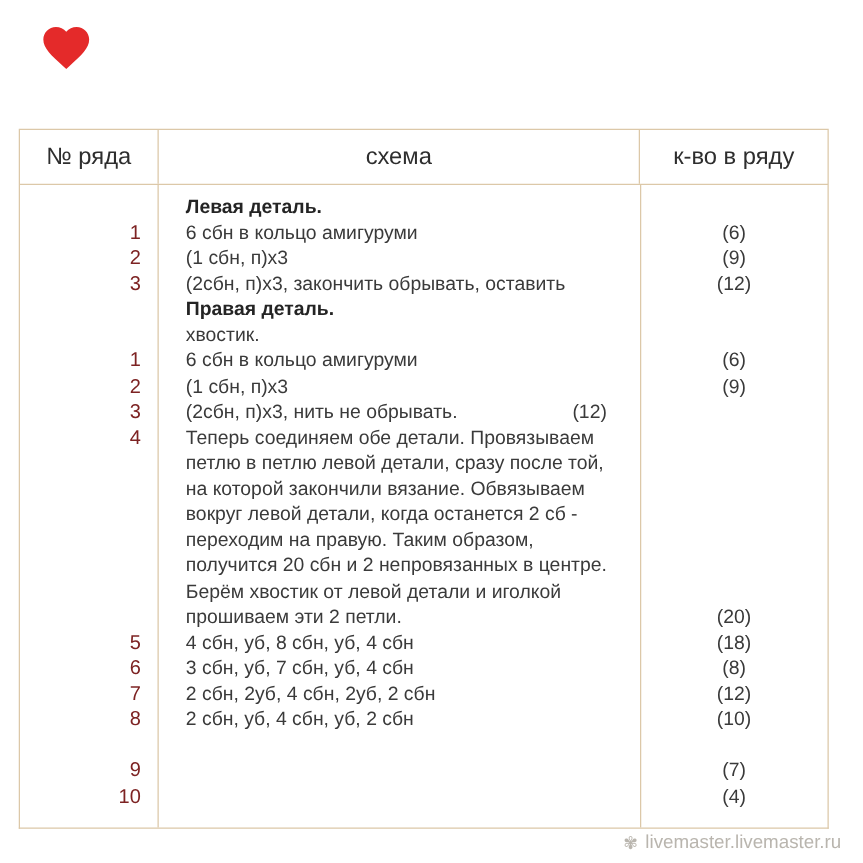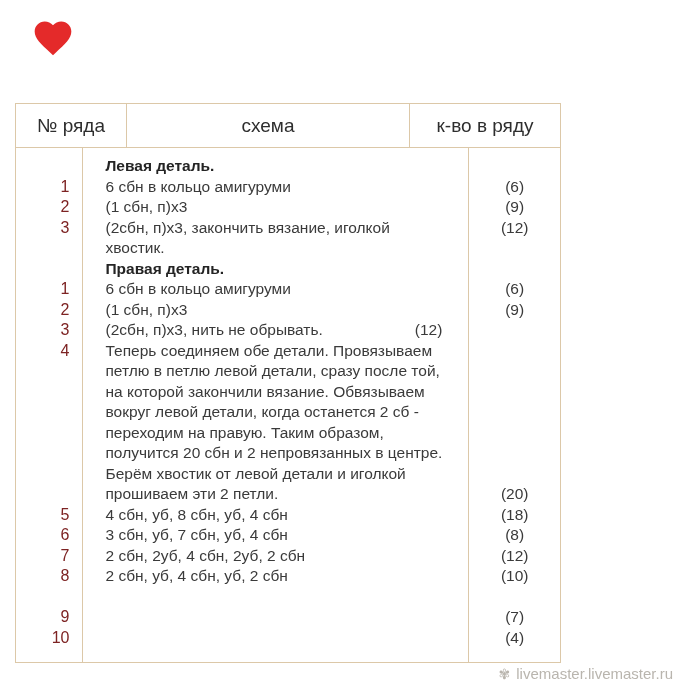--- a/index.html
+++ b/index.html
@@ -25,21 +25,21 @@
     top: 16px;
     width: 46px;
     height: 44px;
   }
   .heart svg { width: 100%; height: 100%; fill: var(--heart-red); }
 
   .pattern-table {
     position: absolute;
     left: 15px;
     top: 103px;
-    width: 546px;
+    width: 648px;
     color: var(--body-text);
   }
   .thead {
     display: flex;
     height: 45px;
     border: 1px solid var(--table-border);
     font-size: 19px;
     color: var(--header-text);
   }
   .th { display: flex; align-items: center; }
@@ -128,27 +128,27 @@
         <div class="bl bold">
           <div class="t" style="display: inline;">Левая деталь.</div>
         </div>
         <div class="bl">
           <div class="t" style="display: inline;">6 сбн в кольцо амигуруми</div>
         </div>
         <div class="bl">
           <div class="t" style="display: inline;">(1 сбн, п)х3</div>
         </div>
         <div class="bl">
-          <div class="t" style="display: inline;">(2сбн, п)х3, закончить вязание, иголкой</div>
-        </div>
-        <div class="bl">
-          <div class="t" style="display: inline;">хвостик.</div>
+          <div class="t" style="display: inline;">(2сбн, п)х3, закончить обрывать, оставить</div>
         </div>
         <div class="bl bold">
           <div class="t" style="display: inline;">Правая деталь.</div>
+        </div>
+        <div class="bl">
+          <div class="t" style="display: inline;">хвостик.</div>
         </div>
         <div class="bl">
           <div class="t" style="display: inline;">6 сбн в кольцо амигуруми</div>
         </div>
         <div class="bl">
           <div class="t" style="display: inline;">(1 сбн, п)х3</div>
         </div>
         <div class="bl">
           <div class="t" style="display: inline;">(2сбн, п)х3, нить не обрывать.</div>
           <div class="inline-count">(12)</div>

